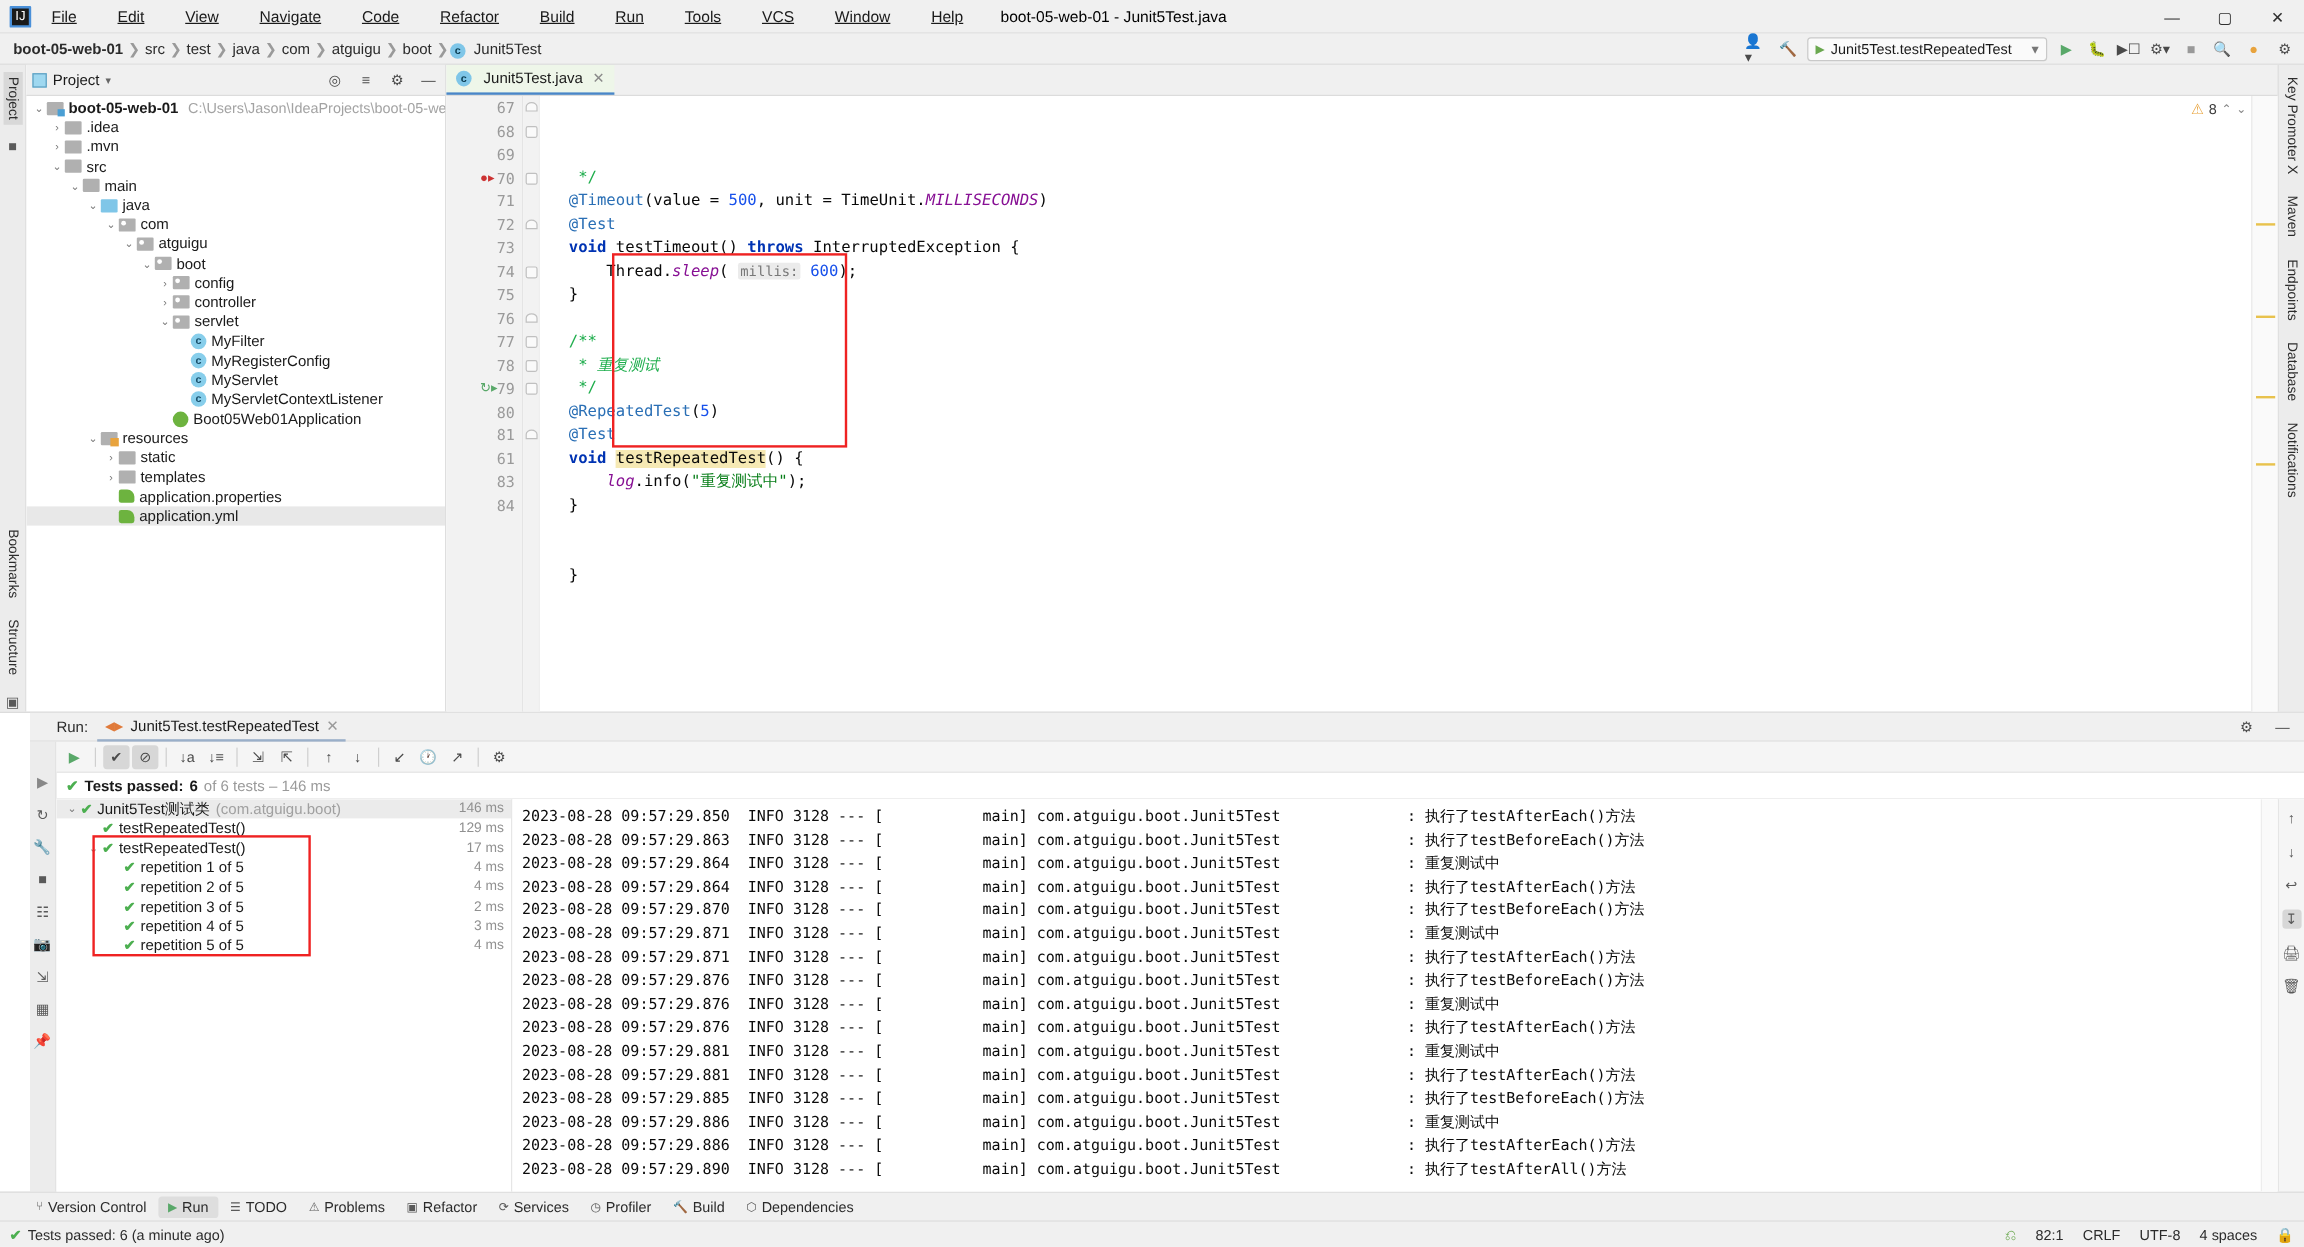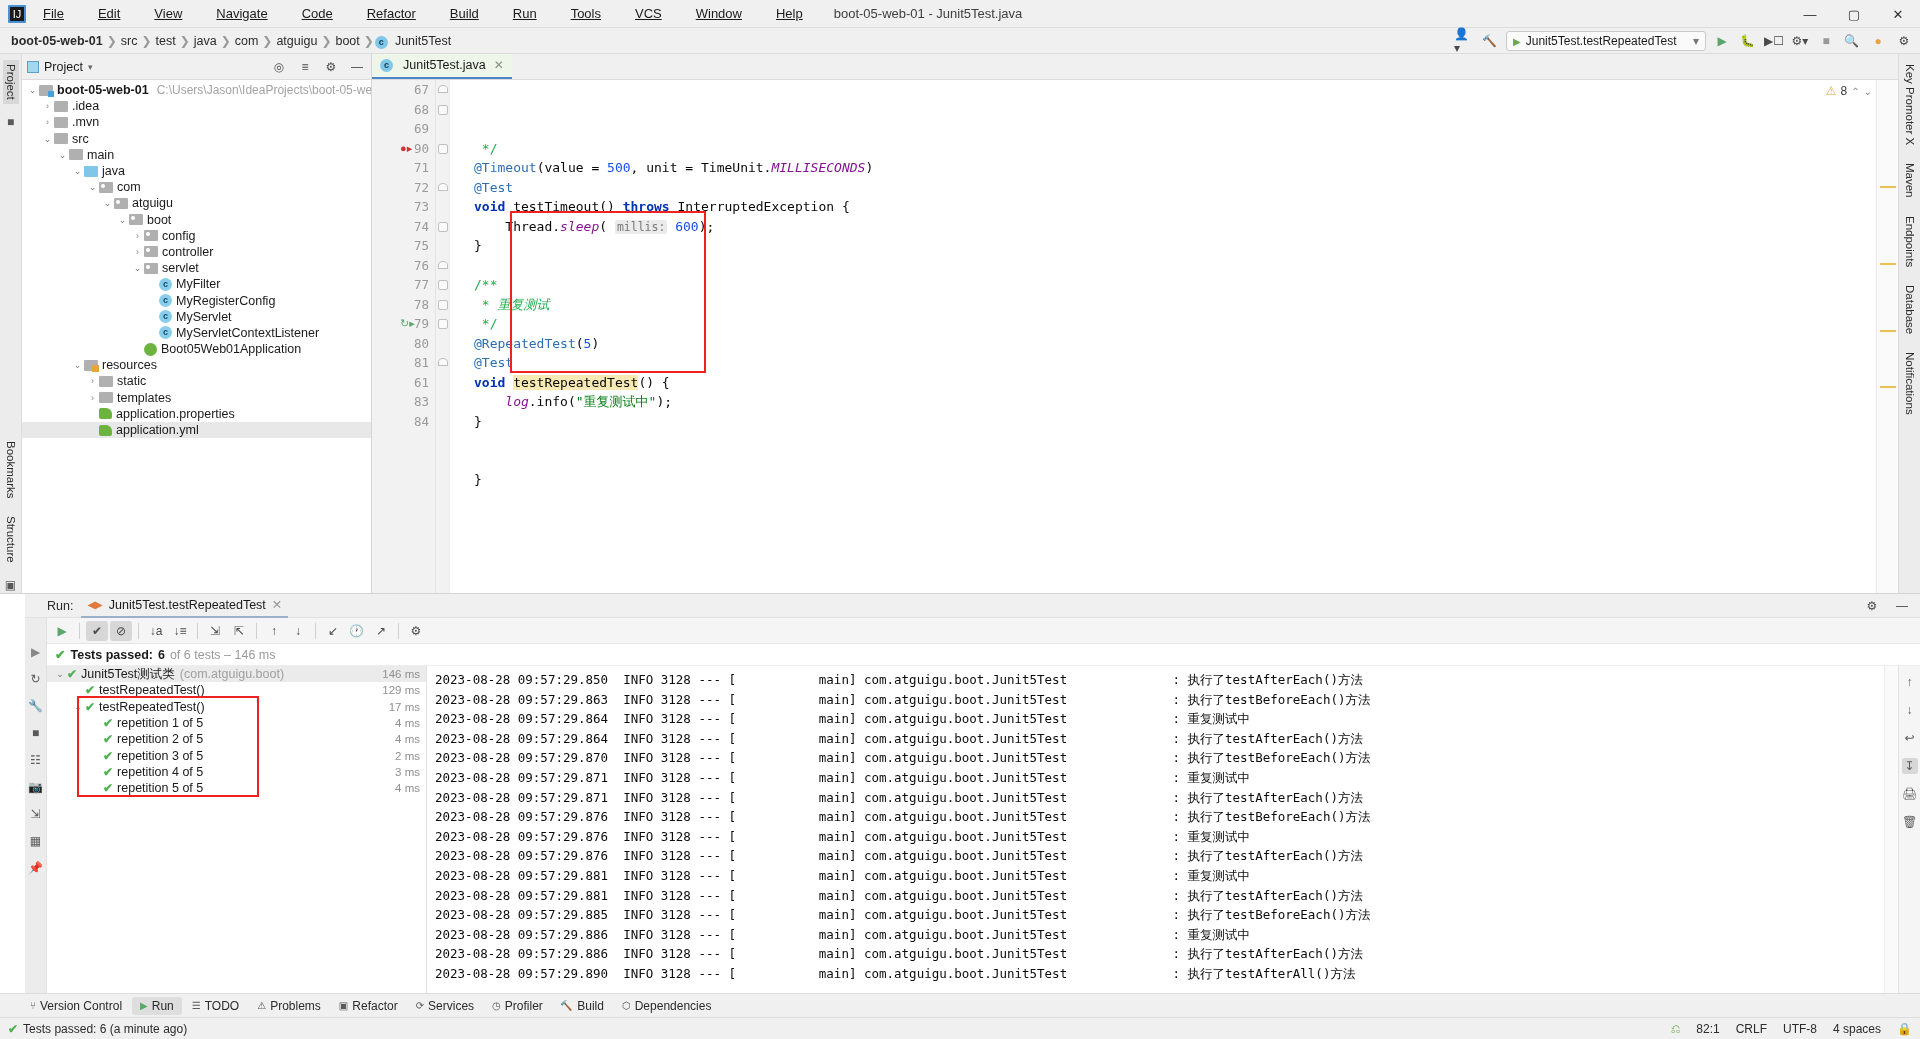--- a/index.html
+++ b/index.html
@@ -25,21 +25,21 @@
     display: flex; align-items: center; justify-content: center;
     border: 2px solid #4a90d9; border-radius: 1px;
   }
   .menubar { display: flex; align-items: center; gap: 16px; }
   .menu-item {
     padding: 4px 9px; font-size: 13px; color: #1a1a1a; cursor: default;
     white-space: nowrap;
   }
   .menu-item u { text-decoration: underline; }
   .title-text {
-    margin-left: 22px; font-size: 13px; color: #404040;
+    margin-left: 22px; font-size: 13px; color: #000000;
   }
   .winbuttons { position: absolute; right: 0; top: 0; height: 28px; display: flex; }
   .winbtn {
     width: 44px; height: 28px; display: flex; align-items: center; justify-content: center;
     font-size: 13px; color: #303030;
   }
 
   
   .navbar {
     height: 26px; background: #f0f0f0; border-bottom: 1px solid #dcdcdc;
@@ -473,21 +473,21 @@
           <span>Junit5Test.java</span>
           <span class="close">✕</span>
         </div>
       </div>
       <div class="editorwrap">
         <div class="gutter" id="editor-gutter">
             <div class="gline">67</div>
             <div class="gline">68</div>
             <div class="gline">69</div>
             <span class="gmark" style="left: 28px; top: 61.5px; color: rgb(204, 51, 51);">●▸</span>
-            <div class="gline">90</div>
+            <div class="gline">70</div>
             <div class="gline">71</div>
             <div class="gline">72</div>
             <div class="gline">73</div>
             <div class="gline">74</div>
             <div class="gline">75</div>
             <div class="gline">76</div>
             <div class="gline">77</div>
             <div class="gline">78</div>
             <span class="gmark" style="left: 28px; top: 237px; color: rgb(89, 168, 105);">↻▸</span>
             <div class="gline">79</div>

